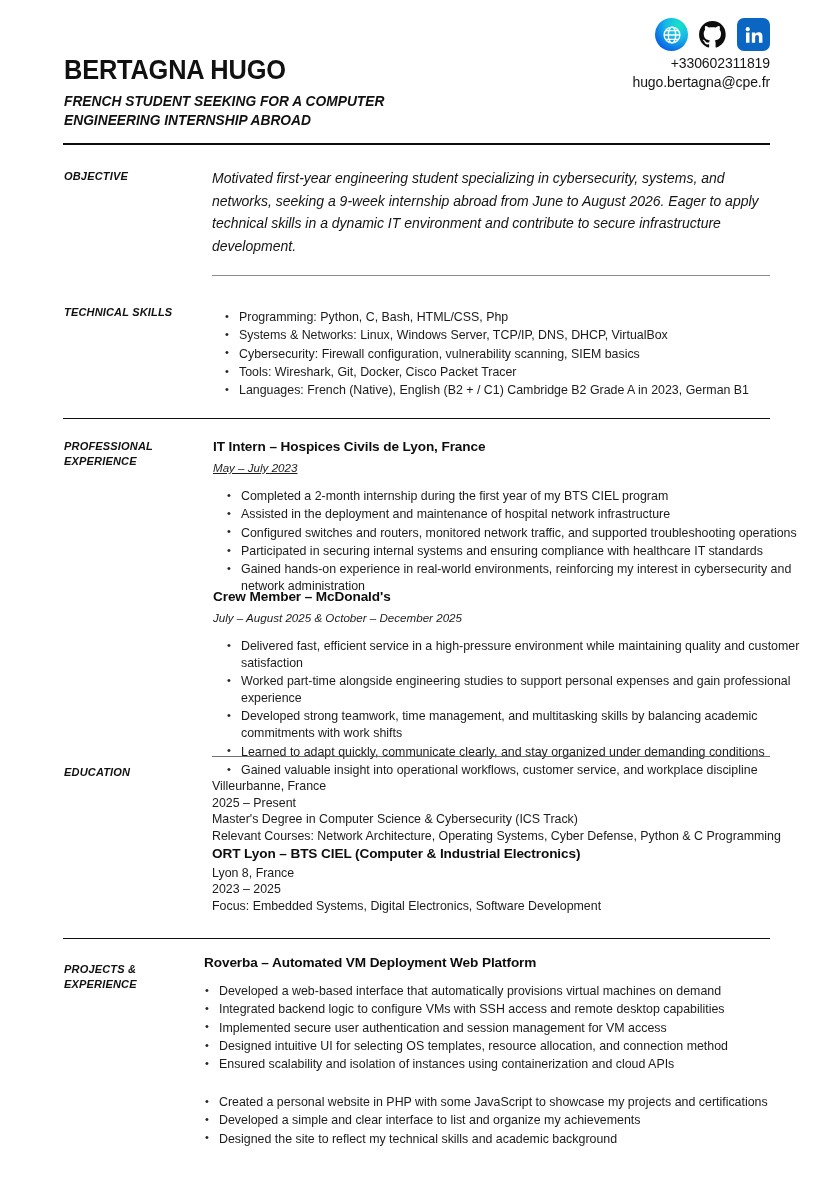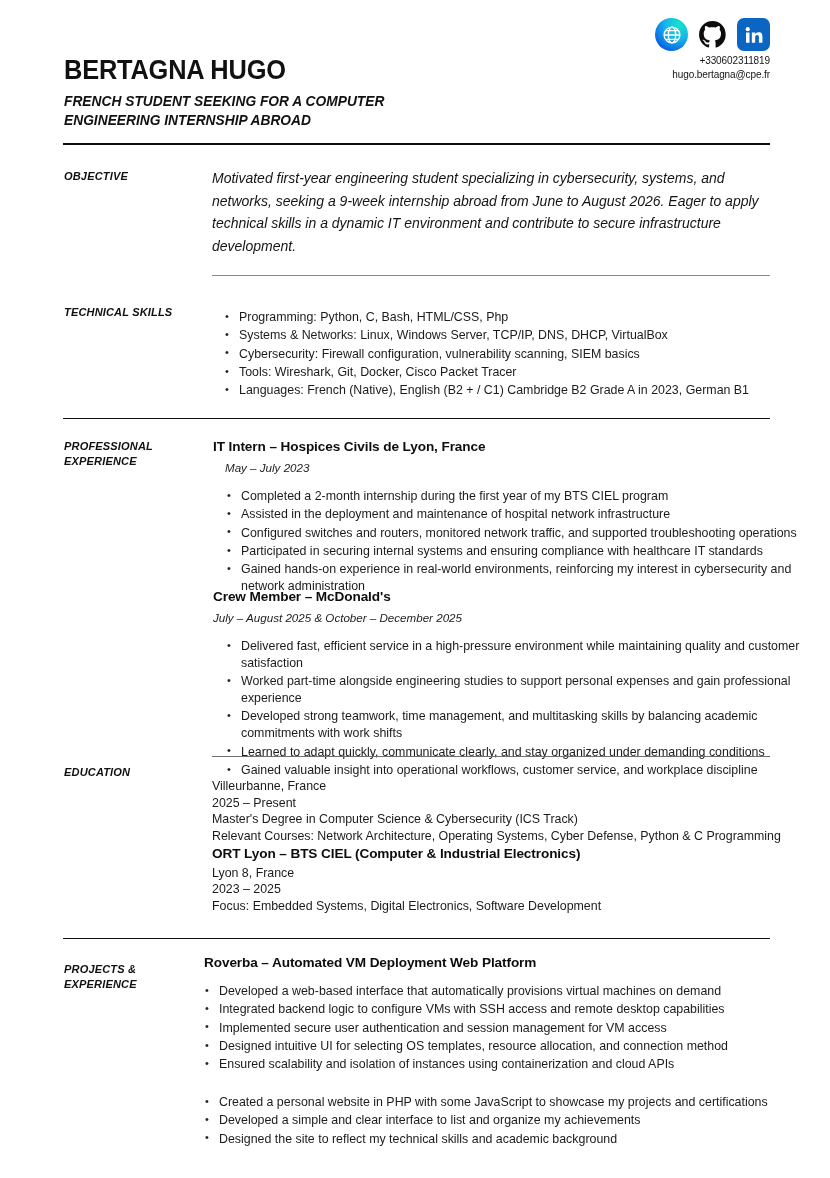--- a/index.html
+++ b/index.html
@@ -72,21 +72,21 @@
     overflow: hidden;
   }
   .icon-web {
     background: radial-gradient(circle at 72% 22%, #16e3c8 0%, #17b8e8 38%, #0a63e6 78%, #0a3fd0 100%);
     border-radius: 50%;
   }
   .icon-github { background: #ffffff; }
   .icon-linkedin { background: #0a66c2; border-radius: 7px; }
 
   .contact-line {
-    font-size: 10px;
+    font-size: 14px;
     line-height: 1.38;
     color: #151515;
     letter-spacing: -0.1px;
     white-space: nowrap;
   }
 
   .rule-heavy {
     position: absolute;
     left: 63px;
     width: 707px;
@@ -267,21 +267,21 @@
     </ul>
 
   <div class="rule-mid" style="left:63px; top:418px;"></div>
 
   <div class="sec-label" style="top:439px;">
     <div>PROFESSIONAL</div>
     <div>EXPERIENCE</div>
   </div>
 
   <div class="job-title" style="left:213px; top:439px;">IT Intern – Hospices Civils de Lyon, France</div>
-  <div class="job-date" style="left:225px; top:461px;">May – July 2023</div>
+  <div class="job-date" style="left:213px; top:461px;text-decoration:underline;">May – July 2023</div>
   <ul class="bullets" id="job0-list" style="left:221px; top:482px; width:585px;">
       <li>Completed a 2-month internship during the first year of my BTS CIEL program</li>
       <li>Assisted in the deployment and maintenance of hospital network infrastructure</li>
       <li>Configured switches and routers, monitored network traffic, and supported troubleshooting operations</li>
       <li>Participated in securing internal systems and ensuring compliance with healthcare IT standards</li>
       <li>Gained hands-on experience in real-world environments, reinforcing my interest in cybersecurity and network administration</li>
     </ul>
 
   <div class="job-title" style="left:213px; top:589px;">Crew Member – McDonald's</div>
   <div class="job-date" style="left:213px; top:611px;">July – August 2025 &amp; October – December 2025</div>

